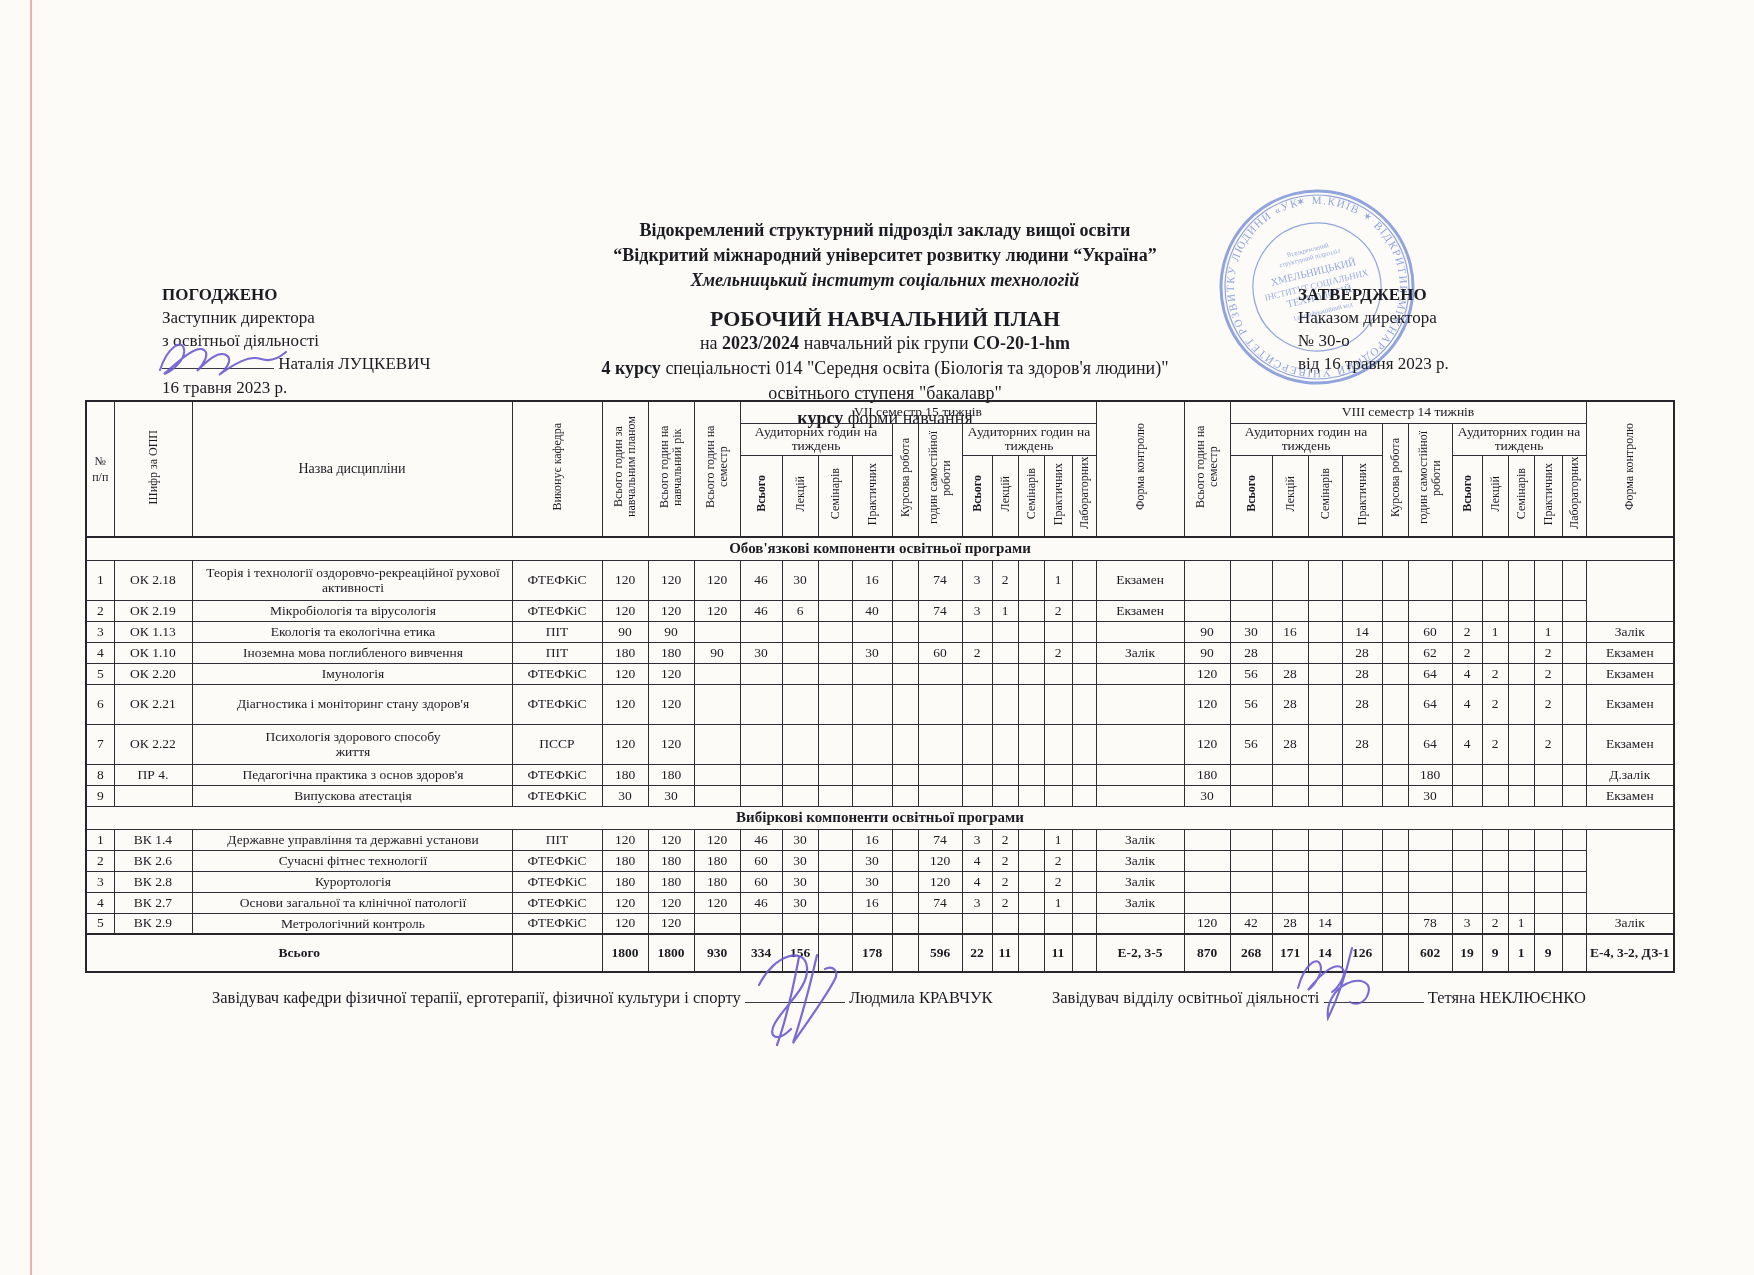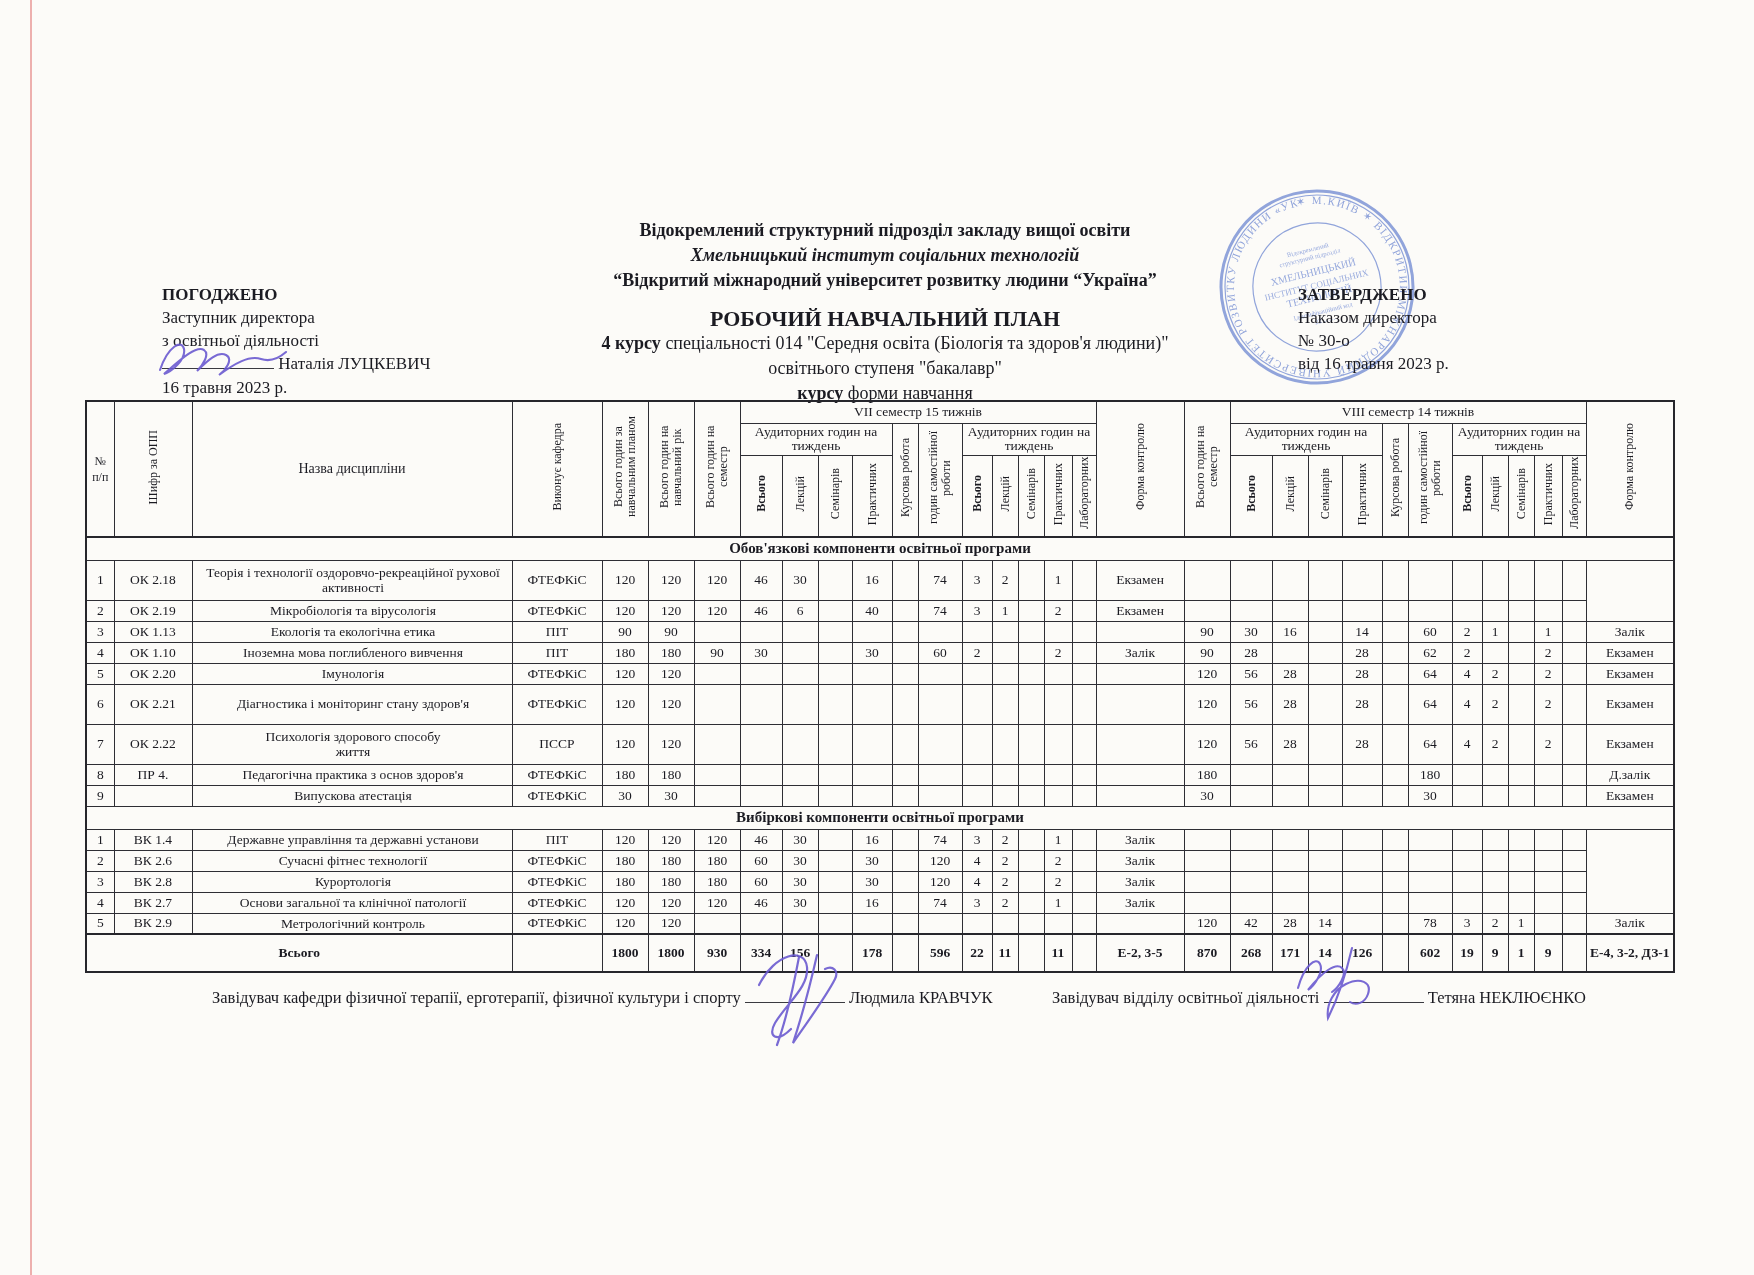--- a/index.html
+++ b/index.html
@@ -107,23 +107,24 @@
 
   <div class="appr-right">
     <div class="b">ЗАТВЕРДЖЕНО</div>
     <div>Наказом директора</div>
     <div>№ 30-о</div>
     <div>від 16 травня 2023 р.</div>
   </div>
 
   <div class="center-head">
     <div class="l b">Відокремлений структурний підрозділ закладу вищої освіти</div>
+    <div class="l b">“Відкритий міжнародний університет розвитку людини “Україна”</div>
     <div class="l b i">Хмельницький інститут соціальних технологій</div>
-    <div class="l b">“Відкритий міжнародний університет розвитку людини “Україна”</div>
     <div class="doc-title">РОБОЧИЙ НАВЧАЛЬНИЙ ПЛАН</div>
+    <div class="l"><span>на </span><span class="b">2023/2024</span><span> навчальний рік групи </span><span class="b">СО-20-1-hm</span></div>
     <div class="l"><span class="b">4 курсу</span><span> спеціальності 014 "Середня освіта (Біологія та здоров'я людини)"</span></div>
     <div class="l">освітнього ступеня "бакалавр"</div>
     <div class="l"><span class="b">курсу</span><span> форми навчання</span></div>
   </div>
 
   <table class="plan">
     <colgroup>
       <col style="width:28px">
         <col style="width:78px">
         <col style="width:320px">

